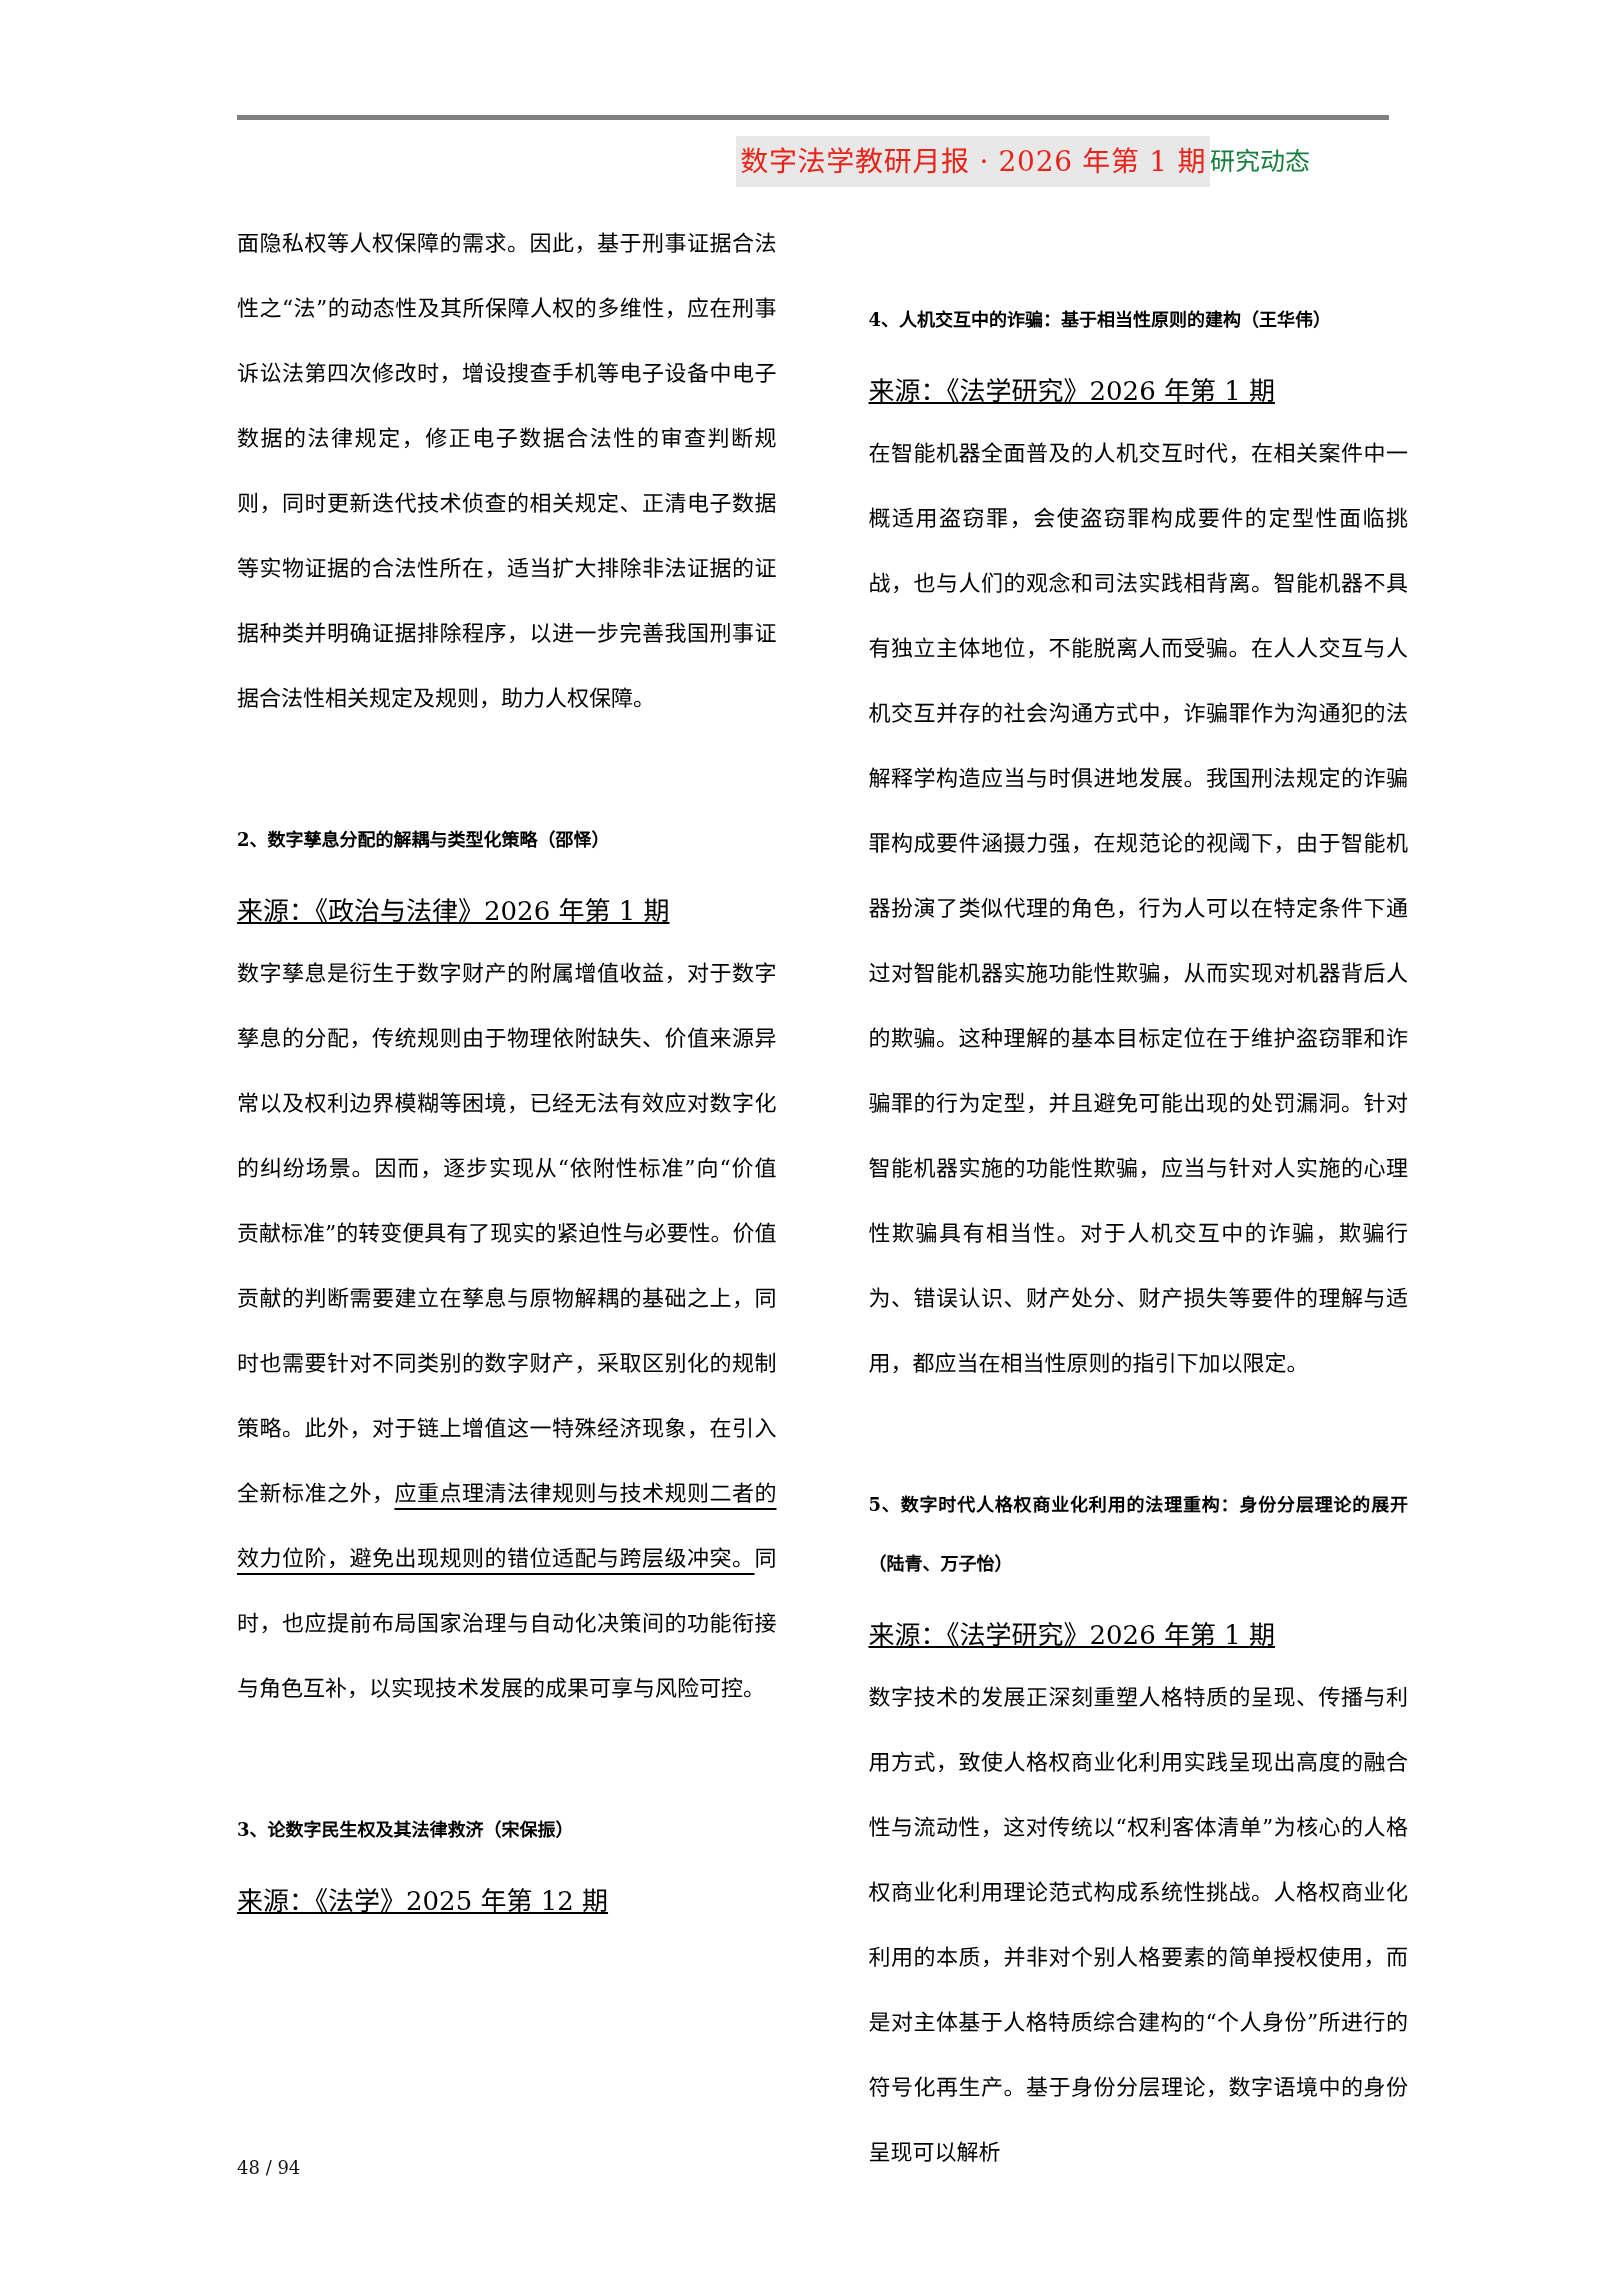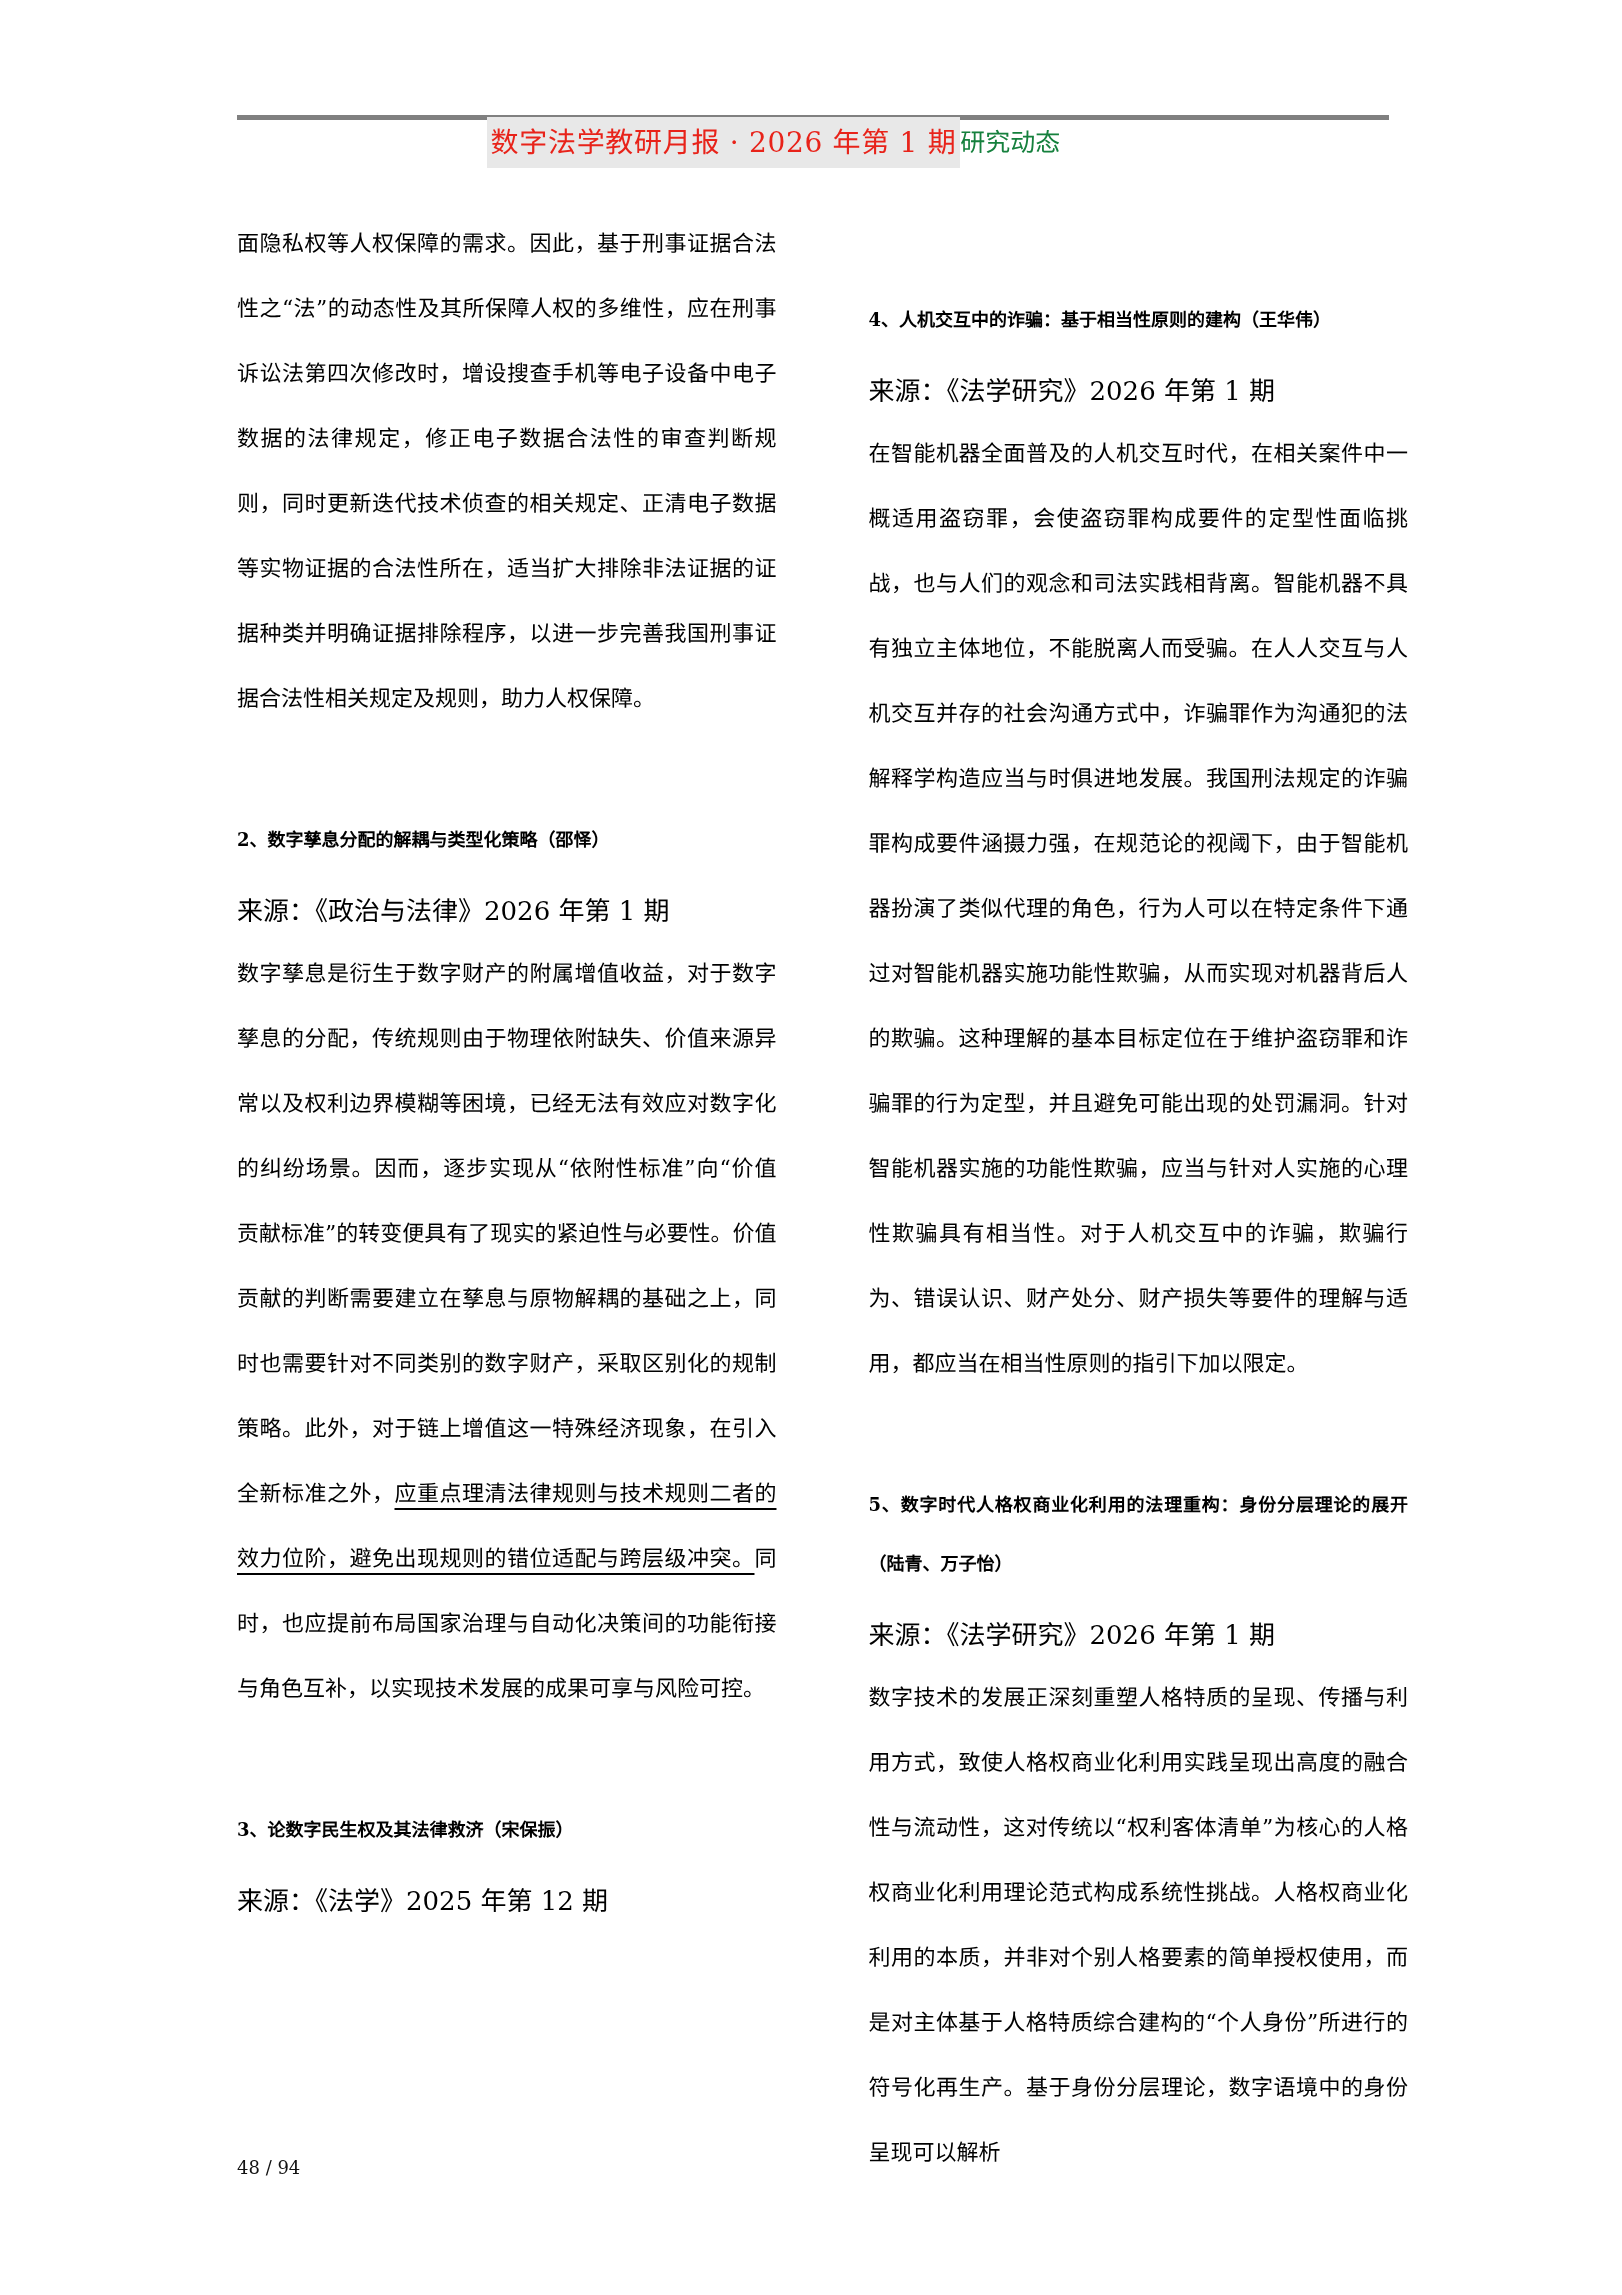--- a/index.html
+++ b/index.html
@@ -33,26 +33,26 @@
     position: absolute;
     left: 0;
     top: 0;
     width: 1152px;
     height: 4.6px;
     background: #808080;
   }
   .head-inner {
     position: absolute;
     left: 0;
-    top: 2px;
+    top: 21px;
     width: 1152px;
     height: 51px;
     display: flex;
     align-items: center;
-    justify-content: center;
+    justify-content: flex-end;
   }
   .head-left {
     background: #e8e8e8;
     color: #e8231a;
     font-family: "DejaVu Serif", "Liberation Serif", serif;
     font-size: 28px;
     letter-spacing: 0.7px;
     line-height: 51px;
     padding: 0 3.9px 0 3.9px;
     white-space: nowrap;
@@ -93,20 +93,21 @@
     line-height: 59px;
     text-align: justify;
     text-justify: inter-ideograph;
     margin: 0;
   }
   .source {
     font-size: 26px;
     line-height: 60px;
     margin: 0;
     white-space: nowrap;
+    text-decoration: underline;
   }
   .gap-lg { height: 79px; }
   .gap-sm { height: 11.8px; }
   u.ul { text-decoration: underline; text-underline-offset: 6.5px; }
 
   
   .footer {
     position: absolute;
     left: 237px;
     top: 2157px;

